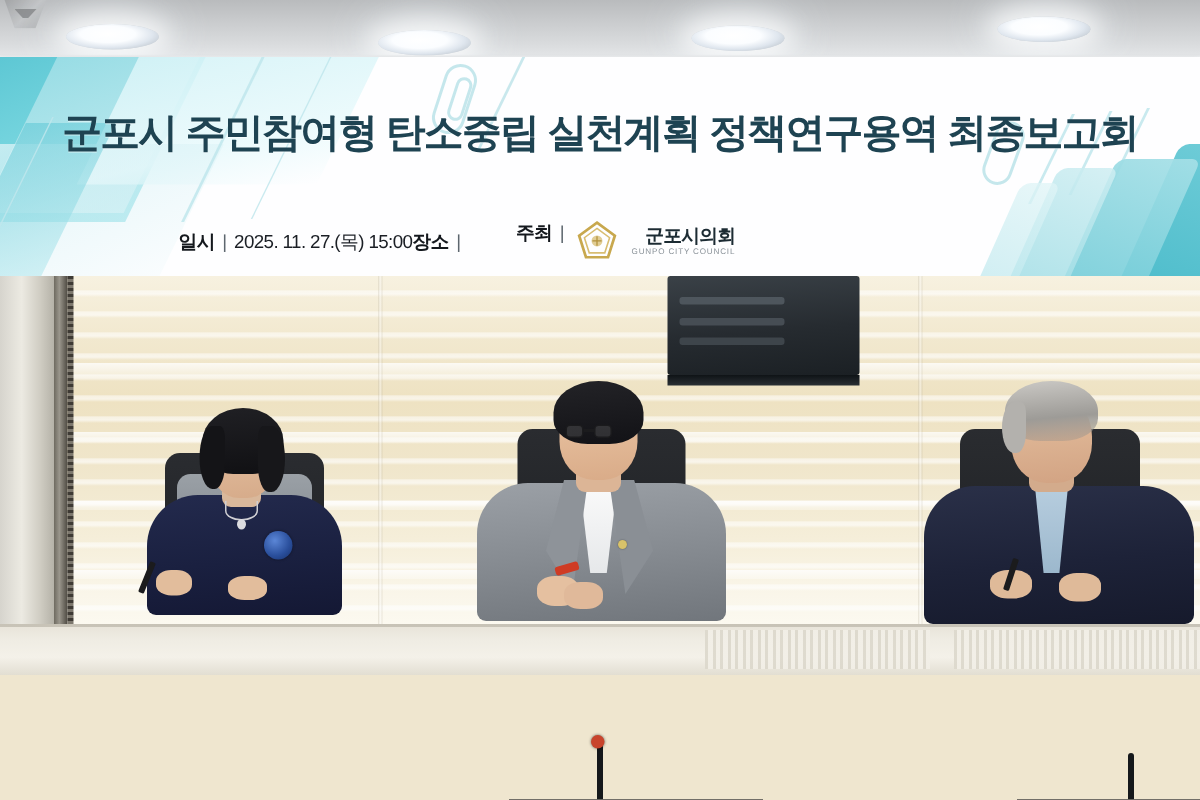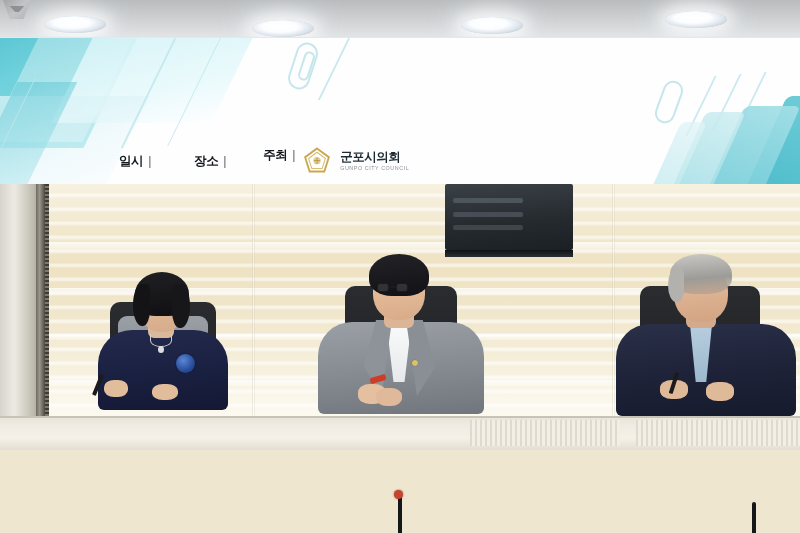--- a/index.html
+++ b/index.html
@@ -89,30 +89,30 @@
   .banner-meta{
     position:absolute;left:0;top:100px;width:800px;height:46px;
     display:flex;align-items:center;z-index:6;
     font-size:12.5px;color:#20242a;letter-spacing:-.4px;white-space:nowrap;
   }
   .meta-group{display:flex;align-items:baseline;gap:4px;}
   .meta-key{font-weight:bold;color:#14181d;}
   .meta-bar{color:#5d666e;padding:0 1px;}
   .meta-val{color:#1b1f25;}
   .g-ilsi{margin-left:119px;}
-  .g-jangso{margin-left:42px;}
+  .g-jangso{}
   .g-juchoe{margin-left:36px;}
 
   
   .emblem{
     position:relative;width:28px;height:28px;flex:0 0 28px;margin:0 5px 0 3px;
     align-self:center;
   }
   .emblem svg{display:block;width:28px;height:28px;}
-  .emblem-text{display:flex;flex-direction:column;line-height:1;align-self:center;}
+  .emblem-text{display:flex;flex-direction:column;line-height:1;align-self:center;align-items:flex-end;}
   .emblem-kr{font-size:12.5px;font-weight:bold;color:#1c2b33;letter-spacing:-.5px;}
   .emblem-en{font-size:5.4px;color:#8a9299;letter-spacing:.55px;margin-top:3px;}
 
   
   .room{position:absolute;left:0;top:184px;width:800px;height:349px;overflow:hidden;background:#efe6cf;}
 
   
   .blinds{
     position:absolute;left:0;top:0;width:800px;height:242px;
     background:
@@ -231,25 +231,27 @@
     <div class="clip" style="left:659px;top:42px;width:20px;height:44px;transform:rotate(20deg);"></div>
     <div class="hair" style="left:700px;top:38px;width:1.6px;height:60px;"></div>
     <div class="hair" style="left:726px;top:36px;width:1.6px;height:56px;"></div>
     <div class="hair" style="left:752px;top:34px;width:1.6px;height:52px;"></div>
 
     <div class="wedge w-r1"></div>
     <div class="wedge w-r2"></div>
     <div class="wedge w-r3"></div>
     <div class="wedge w-r4"></div>
 
+    <div class="banner-title">군포시 주민참여형 탄소중립 실천계획 정책연구용역 최종보고회</div>
 
     <div class="banner-meta">
       <div class="meta-group g-ilsi">
         <span class="meta-key">일시</span>
         <span class="meta-bar">|</span>
+        <span class="meta-val">2025. 11. 27.(목) 15:00</span>
       </div>
       <div class="meta-group g-jangso">
         <span class="meta-key">장소</span>
         <span class="meta-bar">|</span>
       </div>
       <div class="meta-group g-juchoe">
         <span class="meta-key">주최</span>
         <span class="meta-bar">|</span>
         <span class="emblem">
           <svg viewBox="0 0 40 40" aria-hidden="true">

